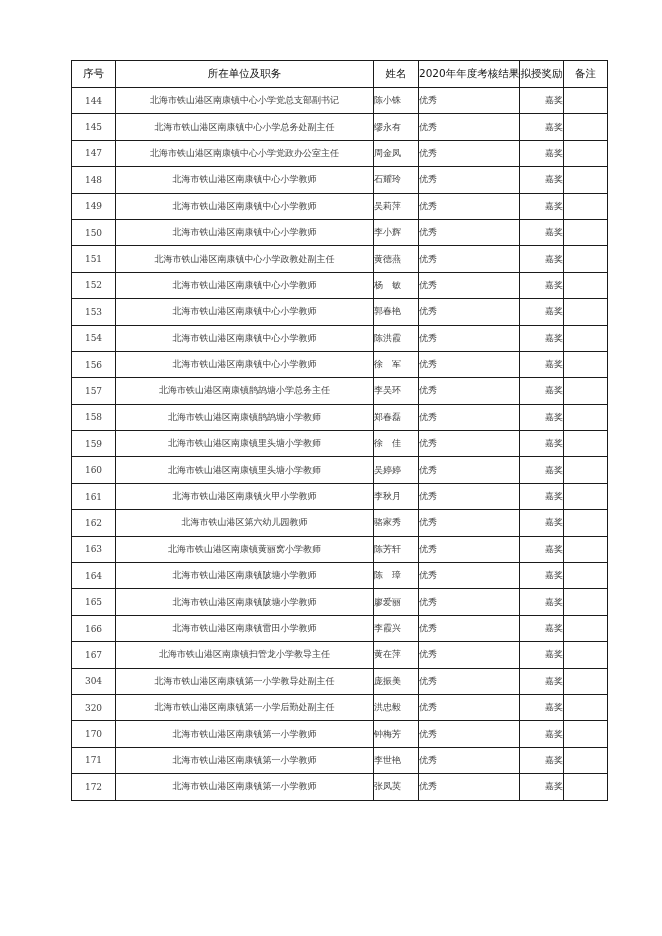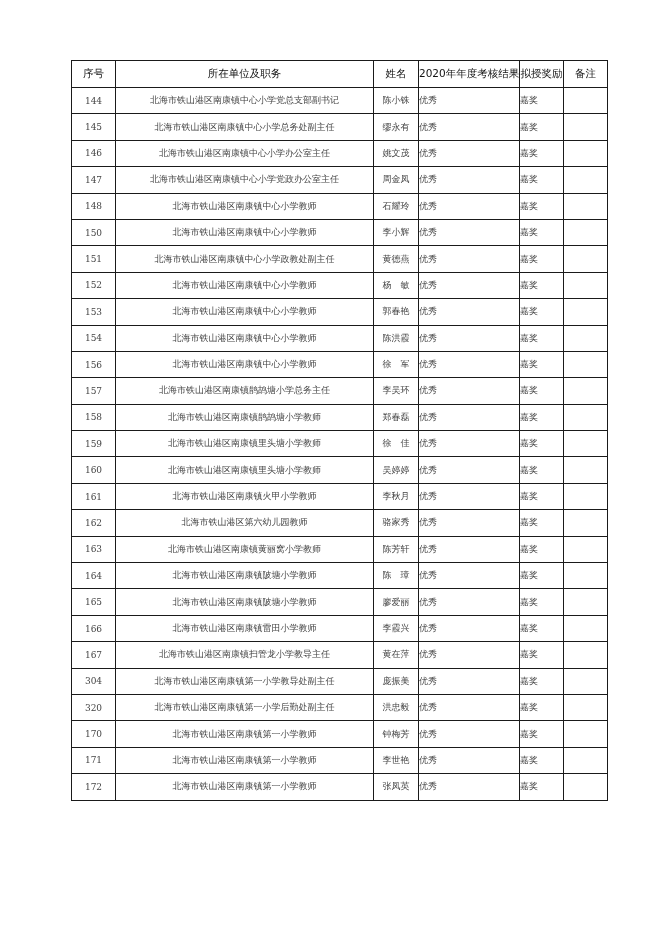--- a/index.html
+++ b/index.html
@@ -21,23 +21,23 @@
     font-weight: normal; font-size: 10.5px; color: #111;
     text-align: center;
   }
   table.roster td {
     height: 25.4px;
     font-family: "DejaVu Serif", "Liberation Serif", serif;
     font-size: 9px; color: #444;
   }
   td.c-seq { text-align: center; margin-left: 44px; }
   td.c-unit { text-align: center; padding-left: 3px; }
-  td.c-name { text-align: center; }
+  td.c-name { }
   td.c-result { }
-  td.c-award { text-align: left; }
+  td.c-award { text-align: right; }
   td.c-note { text-align: center; }
   col.w-seq { width: 44px; }
   col.w-unit { width: 258px; }
   col.w-name { width: 45px; }
   col.w-result { width: 101px; }
   col.w-award { width: 44px; }
   col.w-note { width: 44px; }
 </style>
 </head>
 <body>
@@ -73,39 +73,39 @@
         </tr>
         <tr>
           <td class="c-seq">145</td>
           <td class="c-unit">北海市铁山港区南康镇中心小学总务处副主任</td>
           <td class="c-name">缪永有</td>
           <td class="c-result">优秀</td>
           <td class="c-award">嘉奖</td>
           <td class="c-note"></td>
         </tr>
         <tr>
-          <td class="c-seq">146</td>
-          <td class="c-unit">北海市铁山港区南康镇中心小学办公室主任</td>
-          <td class="c-name">姚文茂</td>
-          <td class="c-result">优秀</td>
-          <td class="c-award">嘉奖</td>
-          <td class="c-note"></td>
-        </tr>
-        <tr>
           <td class="c-seq">147</td>
           <td class="c-unit">北海市铁山港区南康镇中心小学党政办公室主任</td>
           <td class="c-name">周金凤</td>
           <td class="c-result">优秀</td>
           <td class="c-award">嘉奖</td>
           <td class="c-note"></td>
         </tr>
         <tr>
           <td class="c-seq">148</td>
           <td class="c-unit">北海市铁山港区南康镇中心小学教师</td>
           <td class="c-name">石耀玲</td>
+          <td class="c-result">优秀</td>
+          <td class="c-award">嘉奖</td>
+          <td class="c-note"></td>
+        </tr>
+        <tr>
+          <td class="c-seq">149</td>
+          <td class="c-unit">北海市铁山港区南康镇中心小学教师</td>
+          <td class="c-name">吴莉萍</td>
           <td class="c-result">优秀</td>
           <td class="c-award">嘉奖</td>
           <td class="c-note"></td>
         </tr>
         <tr>
           <td class="c-seq">150</td>
           <td class="c-unit">北海市铁山港区南康镇中心小学教师</td>
           <td class="c-name">李小辉</td>
           <td class="c-result">优秀</td>
           <td class="c-award">嘉奖</td>

